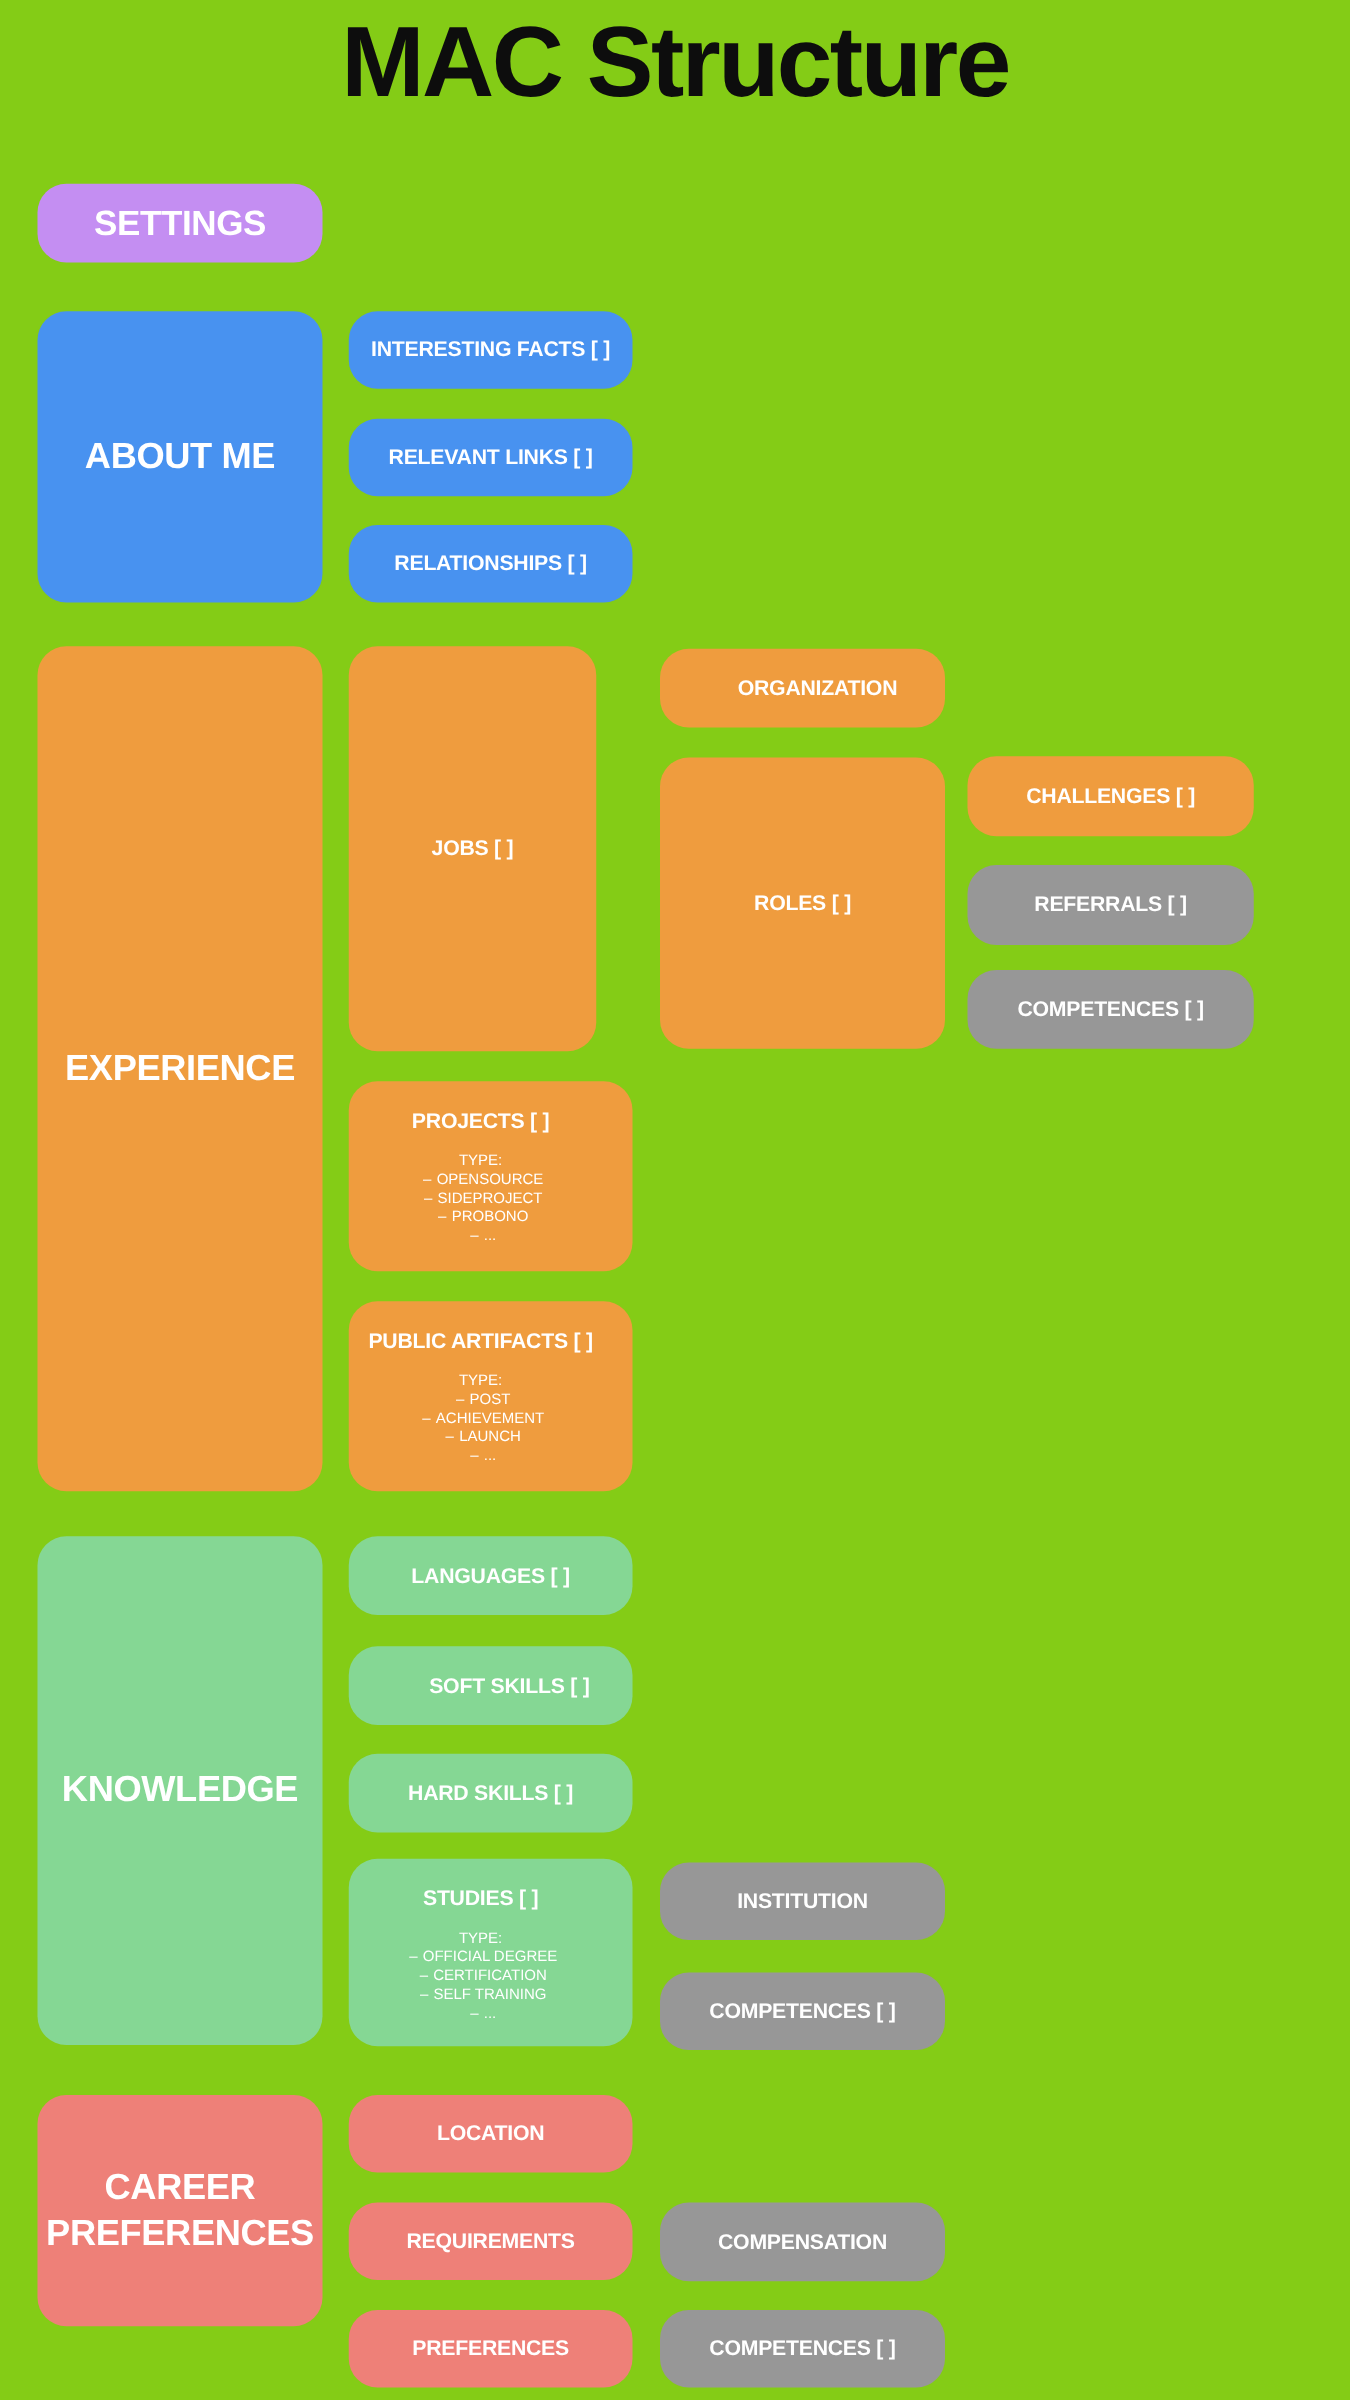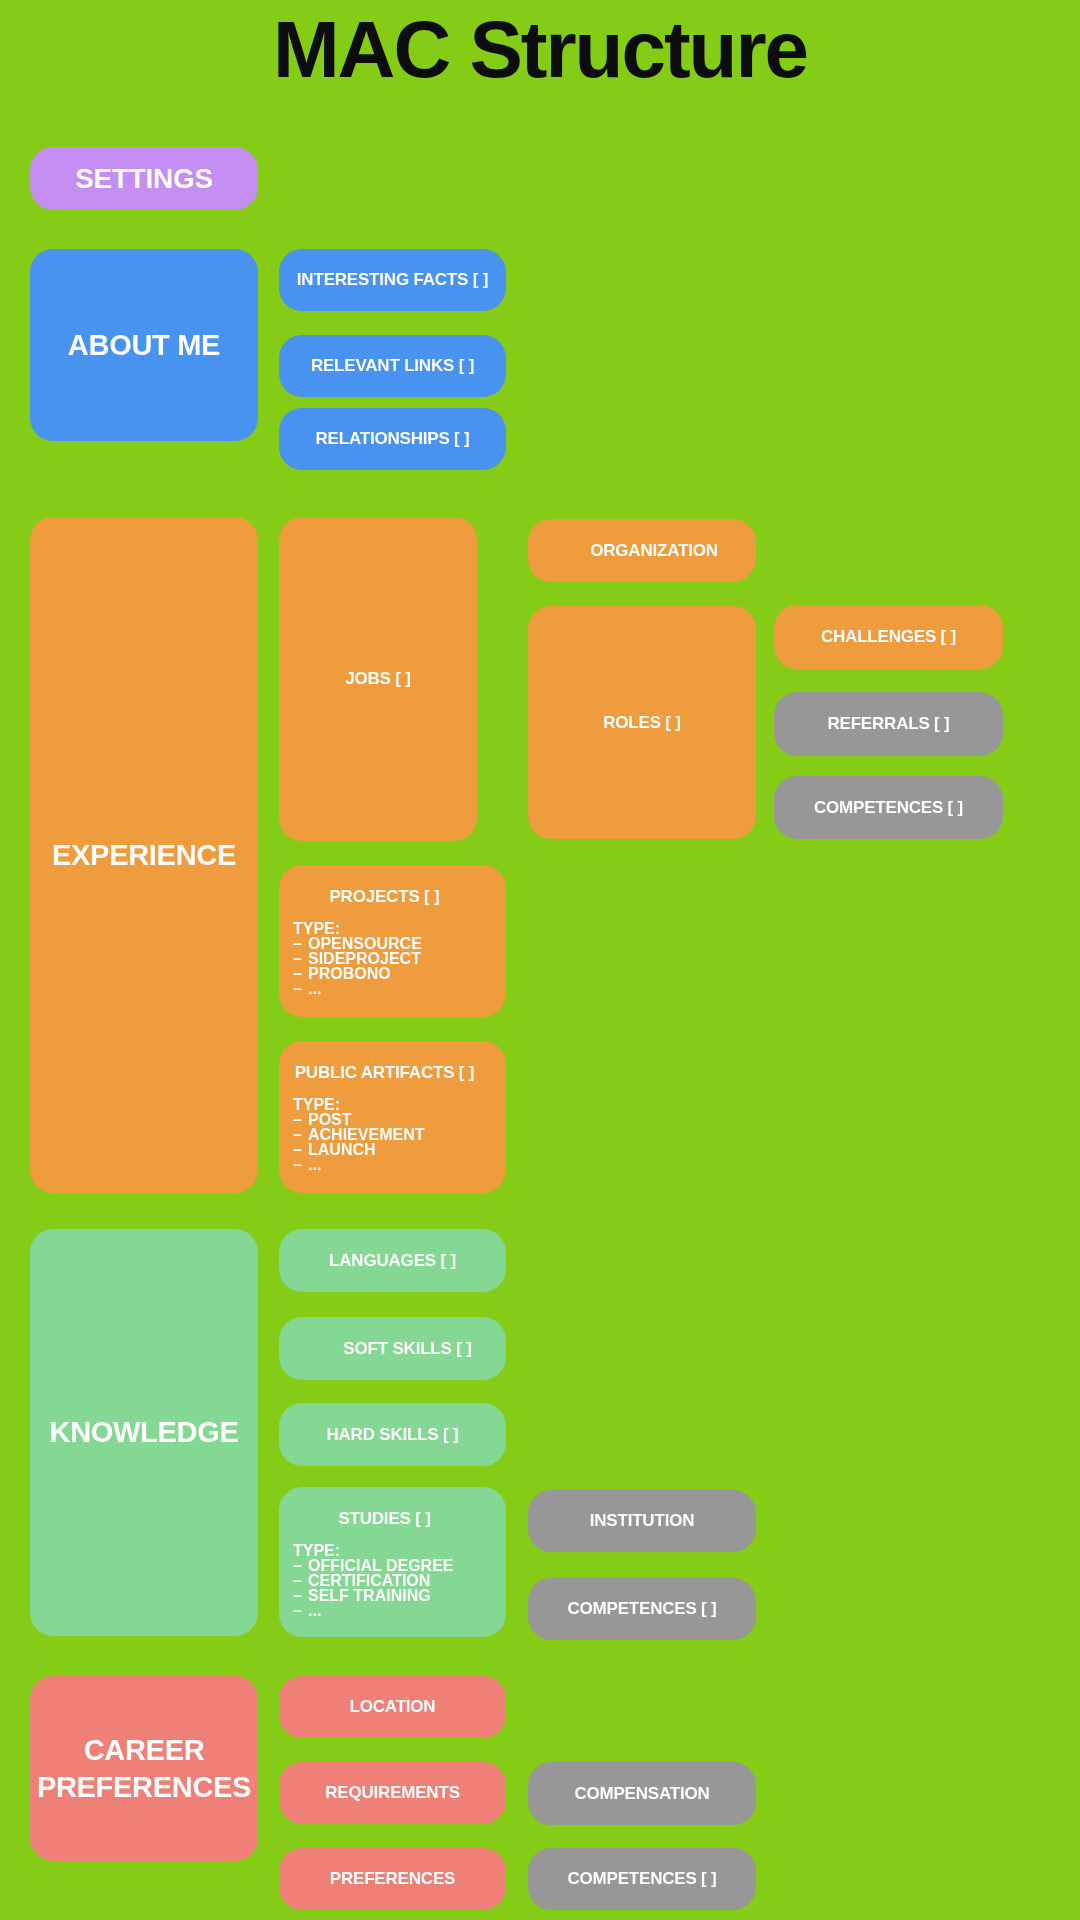--- a/index.html
+++ b/index.html
@@ -20,51 +20,51 @@
   .parent-label{font-size:29px;font-weight:bold;letter-spacing:-0.3px;line-height:1.25;padding:0 14px;}
   .child-label{font-size:17px;font-weight:bold;letter-spacing:-0.2px;white-space:nowrap;}
   .list-block{
     display:block;text-align:left;padding:22px 30px 0 14px;
   }
   .list-title{
     text-align:center;font-size:17px;font-weight:bold;letter-spacing:-0.2px;
     line-height:20px;margin-bottom:14px;
   }
   .type-line,.type-item{
-    font-size:16px;font-weight:bold;line-height:15px;letter-spacing:0;white-space:nowrap;
+    font-size:12px;font-weight:normal;line-height:15px;letter-spacing:0;white-space:nowrap;text-align:center;
   }
   .type-item .dash{display:inline-block;width:15px;}
   .c-purple{background:var(--purple);}
   .c-blue{background:var(--blue);}
   .c-orange{background:var(--orange);}
   .c-green{background:var(--green);}
   .c-red{background:var(--red);}
   .c-gray{background:var(--gray);}
 </style>
 </head>
 <body>
 
 <div class="canvas">
 
   <div class="page-title">MAC Structure</div>
 
   <div class="block c-purple" style="left:30px;top:147px;width:228px;height:63px;">
     <span class="parent-label" style="font-size:28px;">SETTINGS</span>
   </div>
 
-  <div class="block c-blue" style="left:30px;top:249px;width:228px;height:192px;text-align:right;">
+  <div class="block c-blue" style="left:30px;top:249px;width:228px;height:233px;text-align:right;">
     <span class="parent-label">ABOUT ME</span>
   </div>
   <div class="block c-blue" style="left:279px;top:249px;width:227px;height:62px;">
     <span class="child-label">INTERESTING FACTS [ ]</span>
   </div>
   <div class="block c-blue" style="left:279px;top:335px;width:227px;height:62px;">
     <span class="child-label">RELEVANT LINKS [ ]</span>
   </div>
-  <div class="block c-blue" style="left:279px;top:408px;width:227px;height:62px;">
+  <div class="block c-blue" style="left:279px;top:420px;width:227px;height:62px;">
     <span class="child-label">RELATIONSHIPS [ ]</span>
   </div>
 
   <div class="block c-orange" style="left:30px;top:517px;width:228px;height:676px;">
     <span class="parent-label">EXPERIENCE</span>
   </div>
   <div class="block c-orange" style="left:279px;top:517px;width:198px;height:324px;">
     <span class="child-label">JOBS [ ]</span>
   </div>
 

